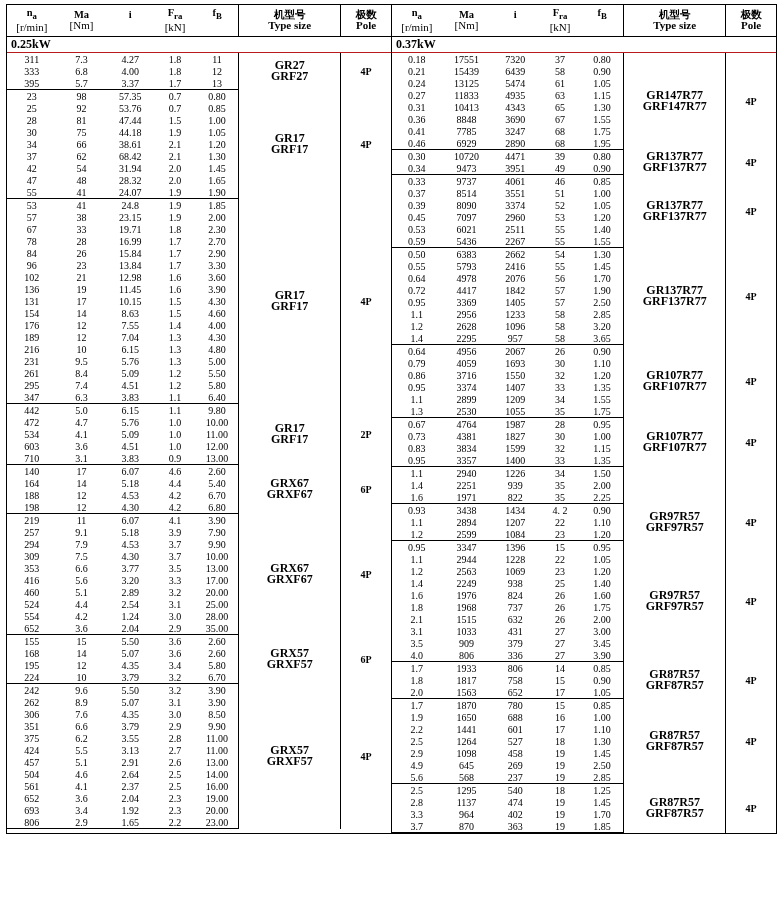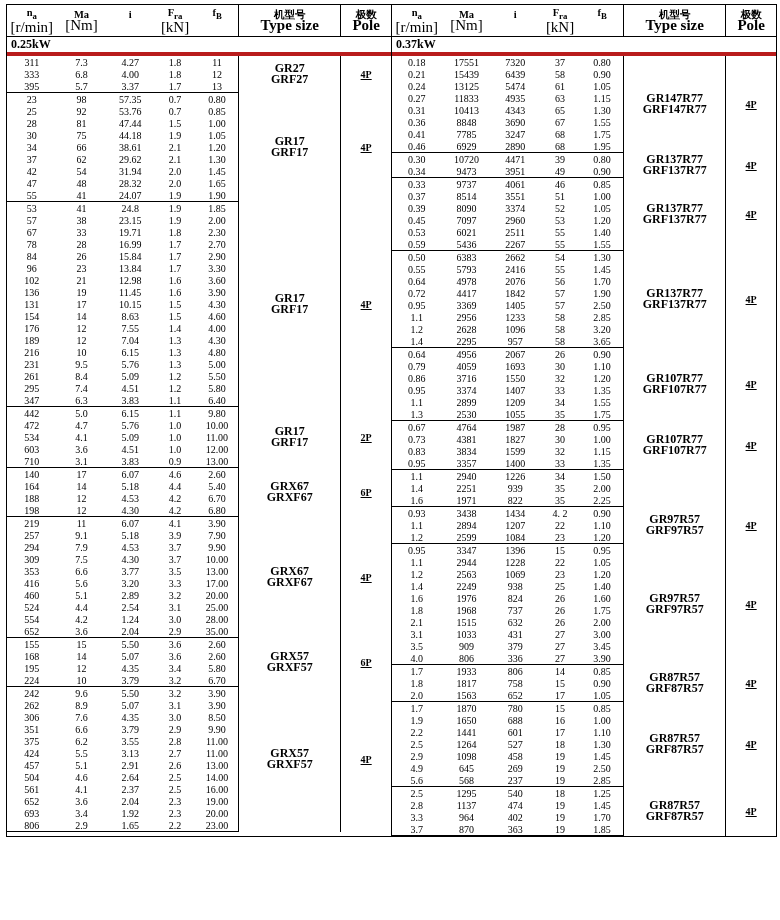--- a/index.html
+++ b/index.html
@@ -5,34 +5,34 @@
   html,body{margin:0;padding:0;background:#fff;}
   body{font-family:"Liberation Serif", serif;color:#000;}
   .page{width:780px;height:920px;position:relative;box-sizing:border-box;padding:4px 6px;}
   table{border-collapse:collapse;table-layout:fixed;}
   .outer{width:768px;border:1px solid #000;}
   .outer>tbody>tr>td{vertical-align:top;padding:0;}
   .half{width:384px;}
   .tbl{width:100%;border-collapse:collapse;table-layout:fixed;}
   .tbl td,.tbl th{border:0;padding:0;font-size:10px;line-height:11px;text-align:center;}
   .hdr td{border-bottom:1px solid #000;padding:2px 0 3px 0;font-weight:bold;font-size:10.5px;line-height:11px;}
-  .hdr .sub{font-weight:normal;font-size:15px;display:block;font-family:Liberation Serif, serif;}
-  .kwrow td{border-bottom:4px solid #b91c1c;text-align:left;font-weight:bold;font-size:12px;padding:2px 0 2px 4px;}
+  .hdr .sub{font-weight:normal;font-size:11px;display:block;font-family:Liberation Serif, serif;}
+  .kwrow td{border-bottom:1px solid #b91c1c;text-align:left;font-weight:bold;font-size:12px;padding:2px 0 2px 4px;}
   .c1{width:13%;}
   .c2{width:13%;}
   .c3{width:12.5%;}
   .c4{width:11%;}
   .c5{width:11%;}
   .c6{width:26.5%;}
   .c7{width:13%;}
   .data td{padding:0;height:12px;}
   .num{font-family:"Liberation Serif", serif;font-size:10px;}
   .grp-end td{border-bottom:1px solid #000 !important;}
   .model{font-weight:bold;font-size:12px;line-height:11px;}
-  .pole{font-weight:bold;font-size:10px;text-decoration:underline;}
+  .pole{font-weight:bold;font-size:10px;}
   .mcell{vertical-align:middle !important;}
   .divider{border-left:1px solid #000;}
   .hdr .c6, .hdr .c7{border-left:1px solid #000;}
   .data .c6,.data .c7{border-left:1px solid #000;}
   .kwrow .kwcell{border-right:0;}
 </style>
 </head>
 <body>
 
 <div class="page">
@@ -122,21 +122,21 @@
                 <tr class="data">
                   <td class="c1 num">34</td>
                   <td class="c2 num">66</td>
                   <td class="c3 num">38.61</td>
                   <td class="c4 num">2.1</td>
                   <td class="c5 num">1.20</td>
                 </tr>
                 <tr class="data">
                   <td class="c1 num">37</td>
                   <td class="c2 num">62</td>
-                  <td class="c3 num">29.62</td>
+                  <td class="c3 num">68.42</td>
                   <td class="c4 num">2.1</td>
                   <td class="c5 num">1.30</td>
                 </tr>
                 <tr class="data">
                   <td class="c1 num">42</td>
                   <td class="c2 num">54</td>
                   <td class="c3 num">31.94</td>
                   <td class="c4 num">2.0</td>
                   <td class="c5 num">1.45</td>
                 </tr>

